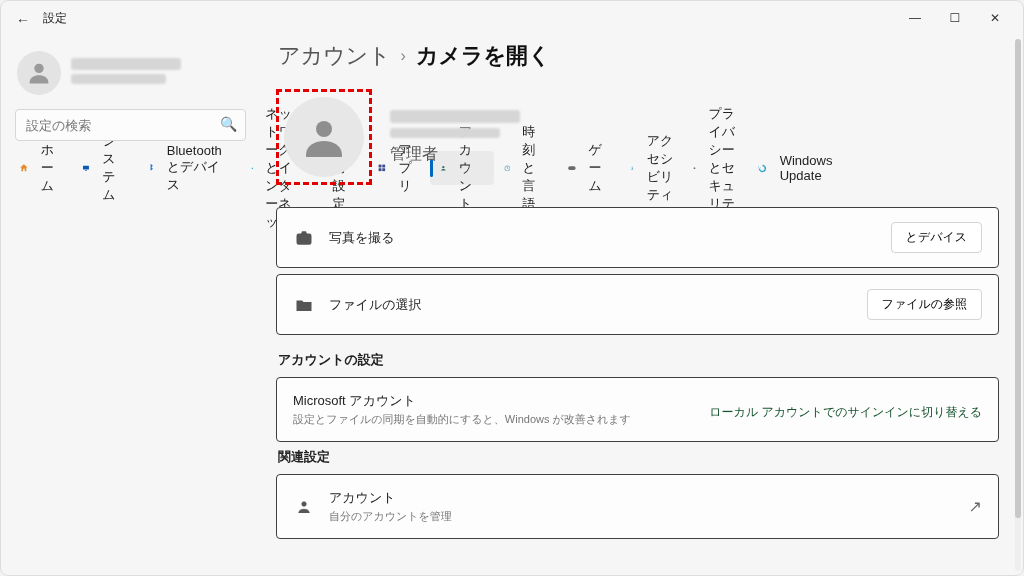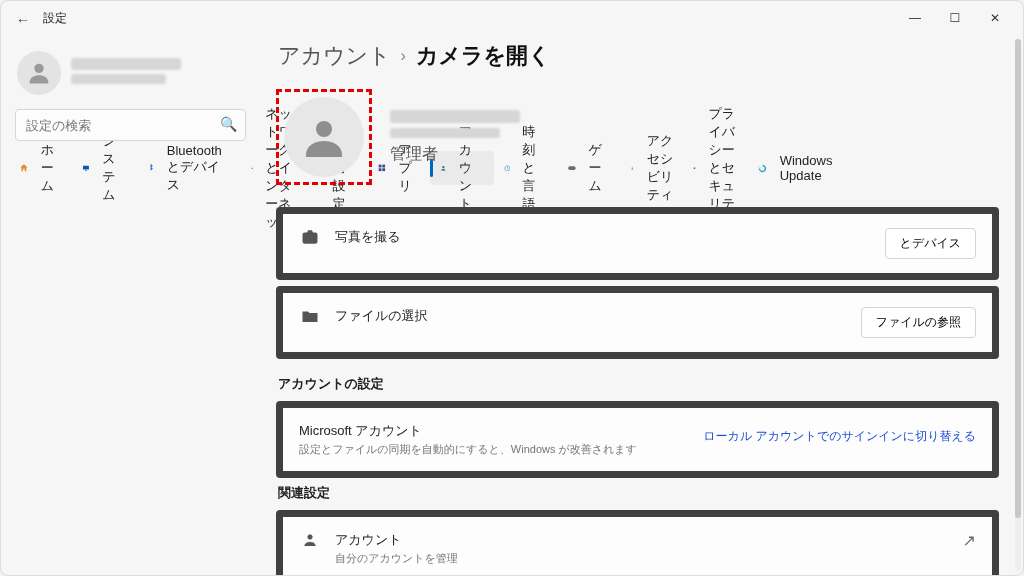--- a/index.html
+++ b/index.html
@@ -35,27 +35,27 @@
   .breadcrumb .current { color:#111; font-weight:600; }
   .breadcrumb .chev { color:#888; font-size:16px; }
   .userblock { display:flex; align-items:center; gap:18px; margin-bottom:22px; position:relative; }
   .avatar-lg-wrap { width:96px; height:96px; border:3px dashed #e40000; display:flex;align-items:center;justify-content:center; }
   .avatar-lg { width:80px; height:80px; border-radius:50%; background:#e7e7e7; display:flex;align-items:center;justify-content:center; }
   .avatar-lg svg{ width:48px;height:48px; fill:#8e8e8e; }
   .userblock .uname { background:#d6d6d6; height:13px; width:130px; border-radius:3px; margin-bottom:5px; filter:blur(1px); }
   .userblock .uemail { background:#d6d6d6; height:10px; width:110px; border-radius:3px; margin-bottom:6px; filter:blur(1px);}
   .userblock .urole { font-size:16px; color:#555; }
   .section-title { font-size:13px; font-weight:600; color:#222; margin:8px 2px 8px 2px; }
-  .card { background:#fdfdfd; border:7px solid #404040; border-radius:4px; padding:14px 16px; display:flex; align-items:flex-start; gap:14px; margin-bottom:6px; }
+  .card { background:#fdfdfd; border:1px solid #404040; border-radius:4px; padding:14px 16px; display:flex; align-items:center; gap:14px; margin-bottom:6px; }
   .card .cicon { width:22px; display:flex;justify-content:center; color:#555; }
   .card .cicon svg { width:18px;height:18px; fill:#555; stroke:#555; }
   .card .ctext { flex:1; font-size:13px; color:#222; }
   .card .csub { font-size:11px; color:#777; margin-top:2px; }
   .card .cbtn { background:#fff; border:1px solid #d4d4d4; border-radius:4px; padding:6px 14px; font-size:12px; cursor:pointer; }
-  .card .clink { font-size:12px; color:#1d4ed8; cursor:pointer;margin-top:6px; }
+  .card .clink { font-size:12px; color:#14532d; cursor:pointer;margin-top:6px; }
   .card .cext { color:#666; }
   .scrollbar { position:absolute; right:2px; top:4px; bottom:4px; width:6px; background:#eee; border-radius:3px; }
   .scrollbar .thumb { position:absolute; left:0; right:0; top:0; height:90%; background:#c8c8c8; border-radius:3px; }
 </style>
 </head>
 <body>
 
 <div class="window">
   <div class="titlebar">
     <div class="back">←</div>

